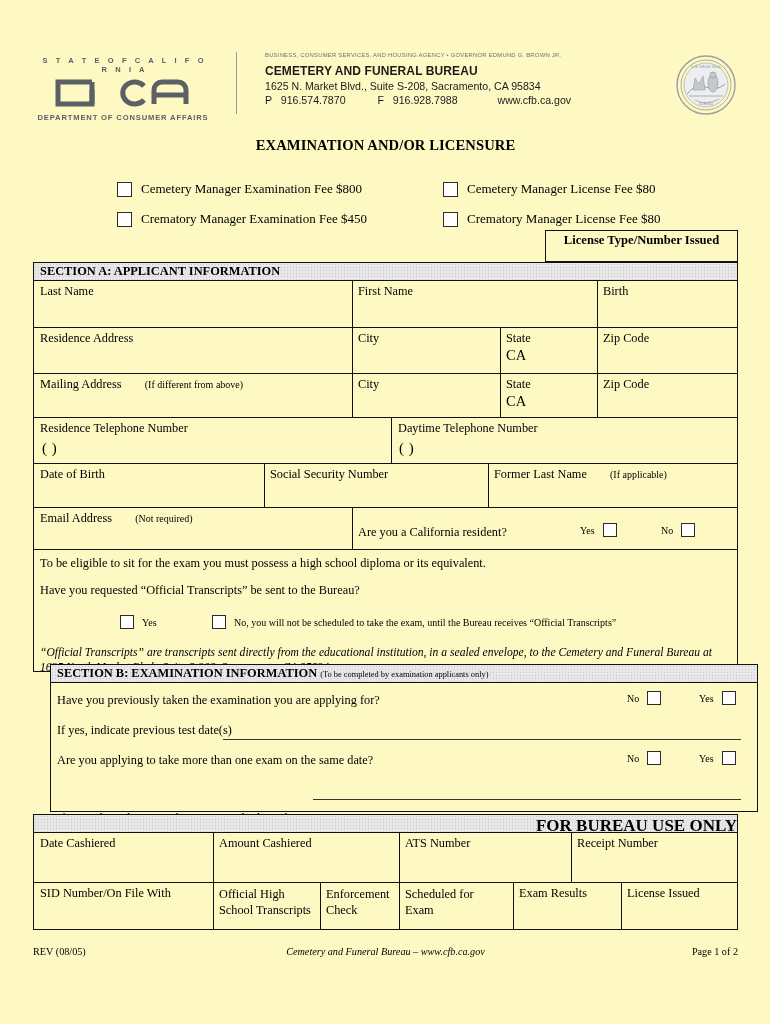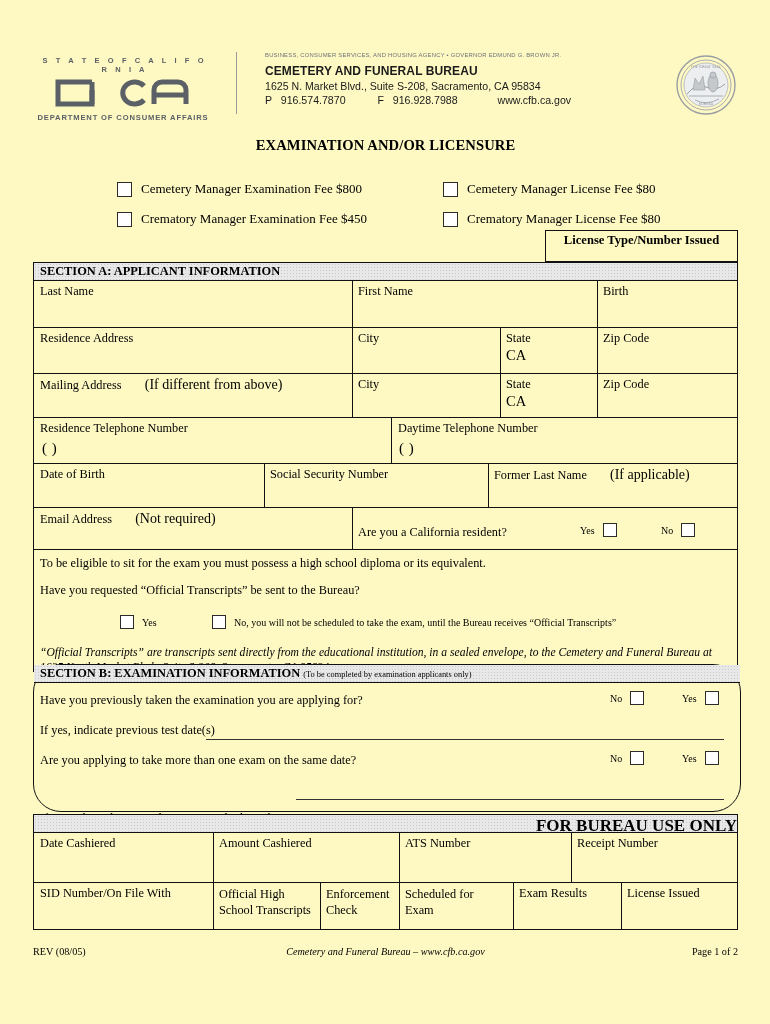--- a/index.html
+++ b/index.html
@@ -208,21 +208,21 @@
     position: absolute;
     top: 0; bottom: 0;
     width: 1.2px;
     background: #111;
   }
   .lab {
     position: absolute;
     font-size: 12.3px;
     white-space: nowrap;
   }
-  .lab .tiny { font-size: 14px; padding-left: 20px; }
+  .lab .tiny { font-size: 10px; padding-left: 20px; }
   .val-ca {
     position: absolute;
     font-size: 14.5px;
   }
   .paren {
     position: absolute;
     font-size: 15px;
     letter-spacing: 0.5px;
   }
 
@@ -430,21 +430,21 @@
         <span style="margin-left:8px;">Yes</span>
       </div>
       <div class="ynbox" style="left:150px; top:65px;padding-left:28px;">
         <span class="cb sm" style="margin-left:0;"></span>
         <span style="margin-left:8px; white-space:nowrap;">No, you will not be scheduled to take the exam, until the Bureau receives “Official Transcripts”</span>
       </div>
       <span class="ital" style="left:6px; top:95px; width:692px;">“Official Transcripts” are transcripts sent directly from the educational institution, in a sealed envelope, to the Cemetery and Funeral Bureau at 1625 North Market Blvd., Suite S-208, Sacramento, CA 95834.</span>
     </div>
   </div>
 
-  <div class="tbl" style="left:33px; top:664px; width:708px; height:148px;border-radius:28px;">
+  <div class="tbl" style="left:50px; top:664px; width:708px; height:148px;">
     <div class="sec-head">
       <span class="lbl">
         <span>SECTION B:  EXAMINATION INFORMATION</span>
         <span class="sub">(To be completed by examination applicants only)</span>
       </span>
     </div>
 
     <div class="row" style="height:128px;">
       <span class="stmt" style="left:6px; top:10px;">Have you previously taken the examination you are applying for?</span>
       <div class="ynbox" style="left:576px; top:8px;">

